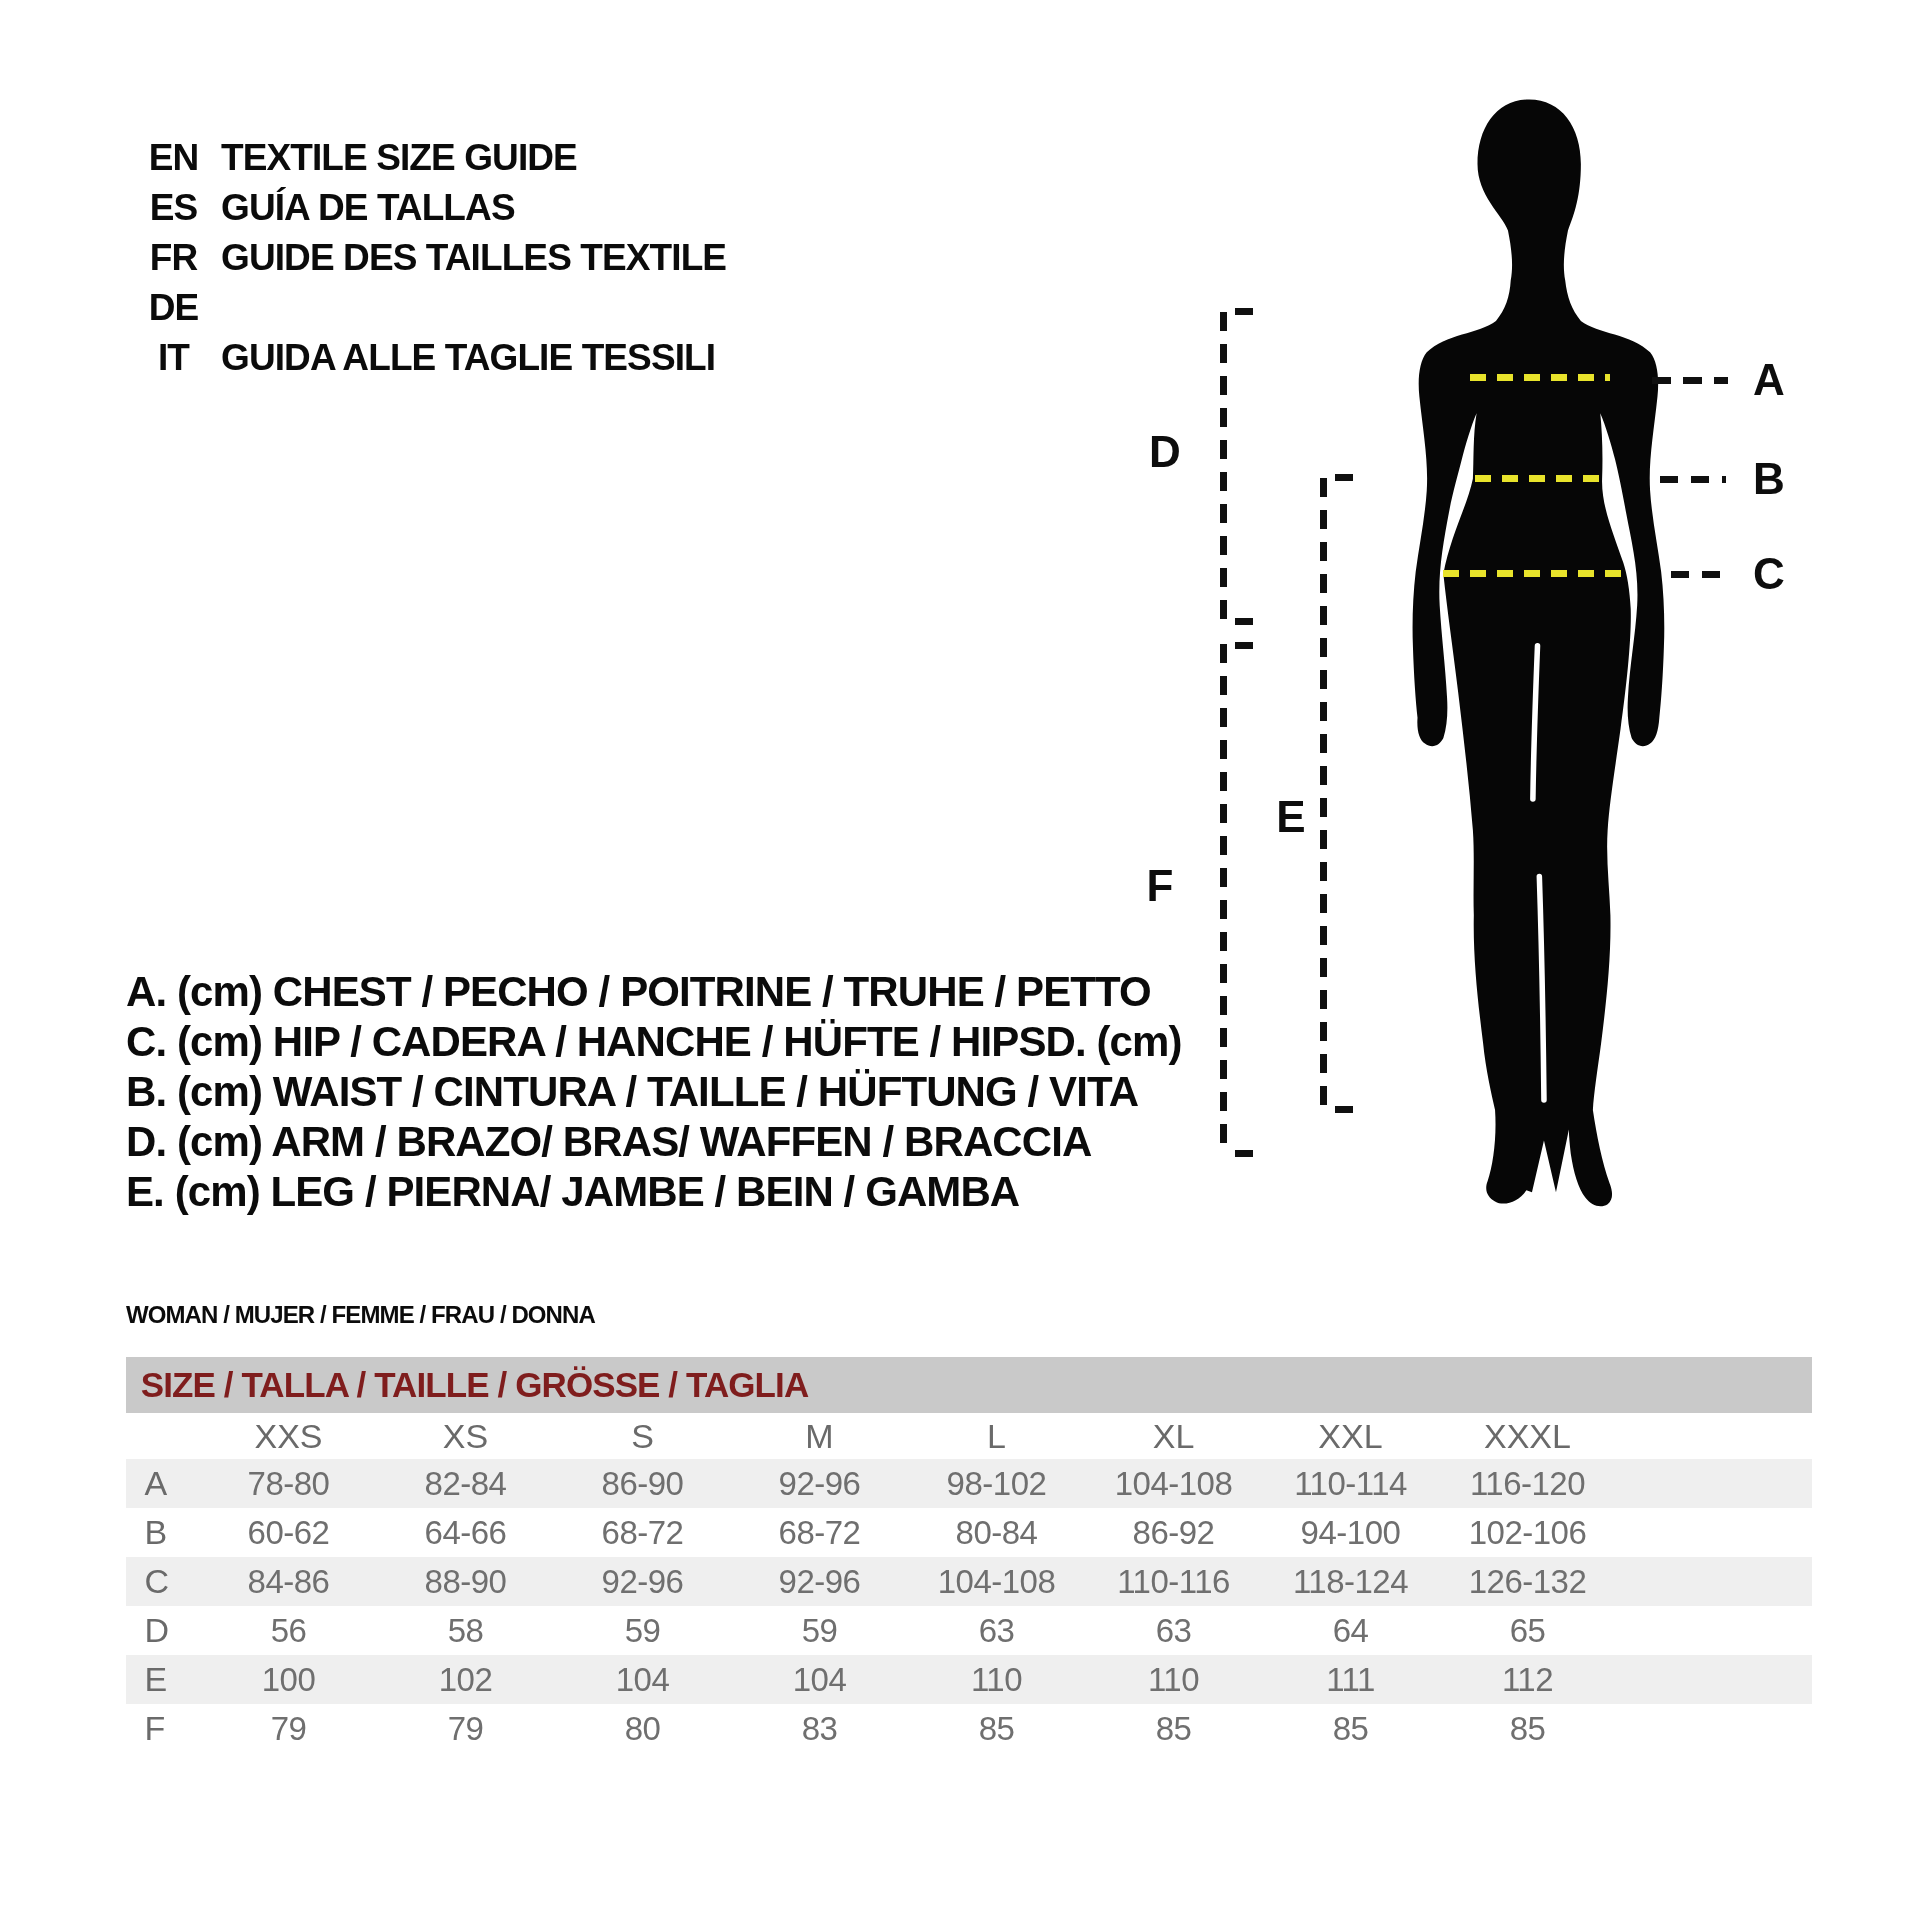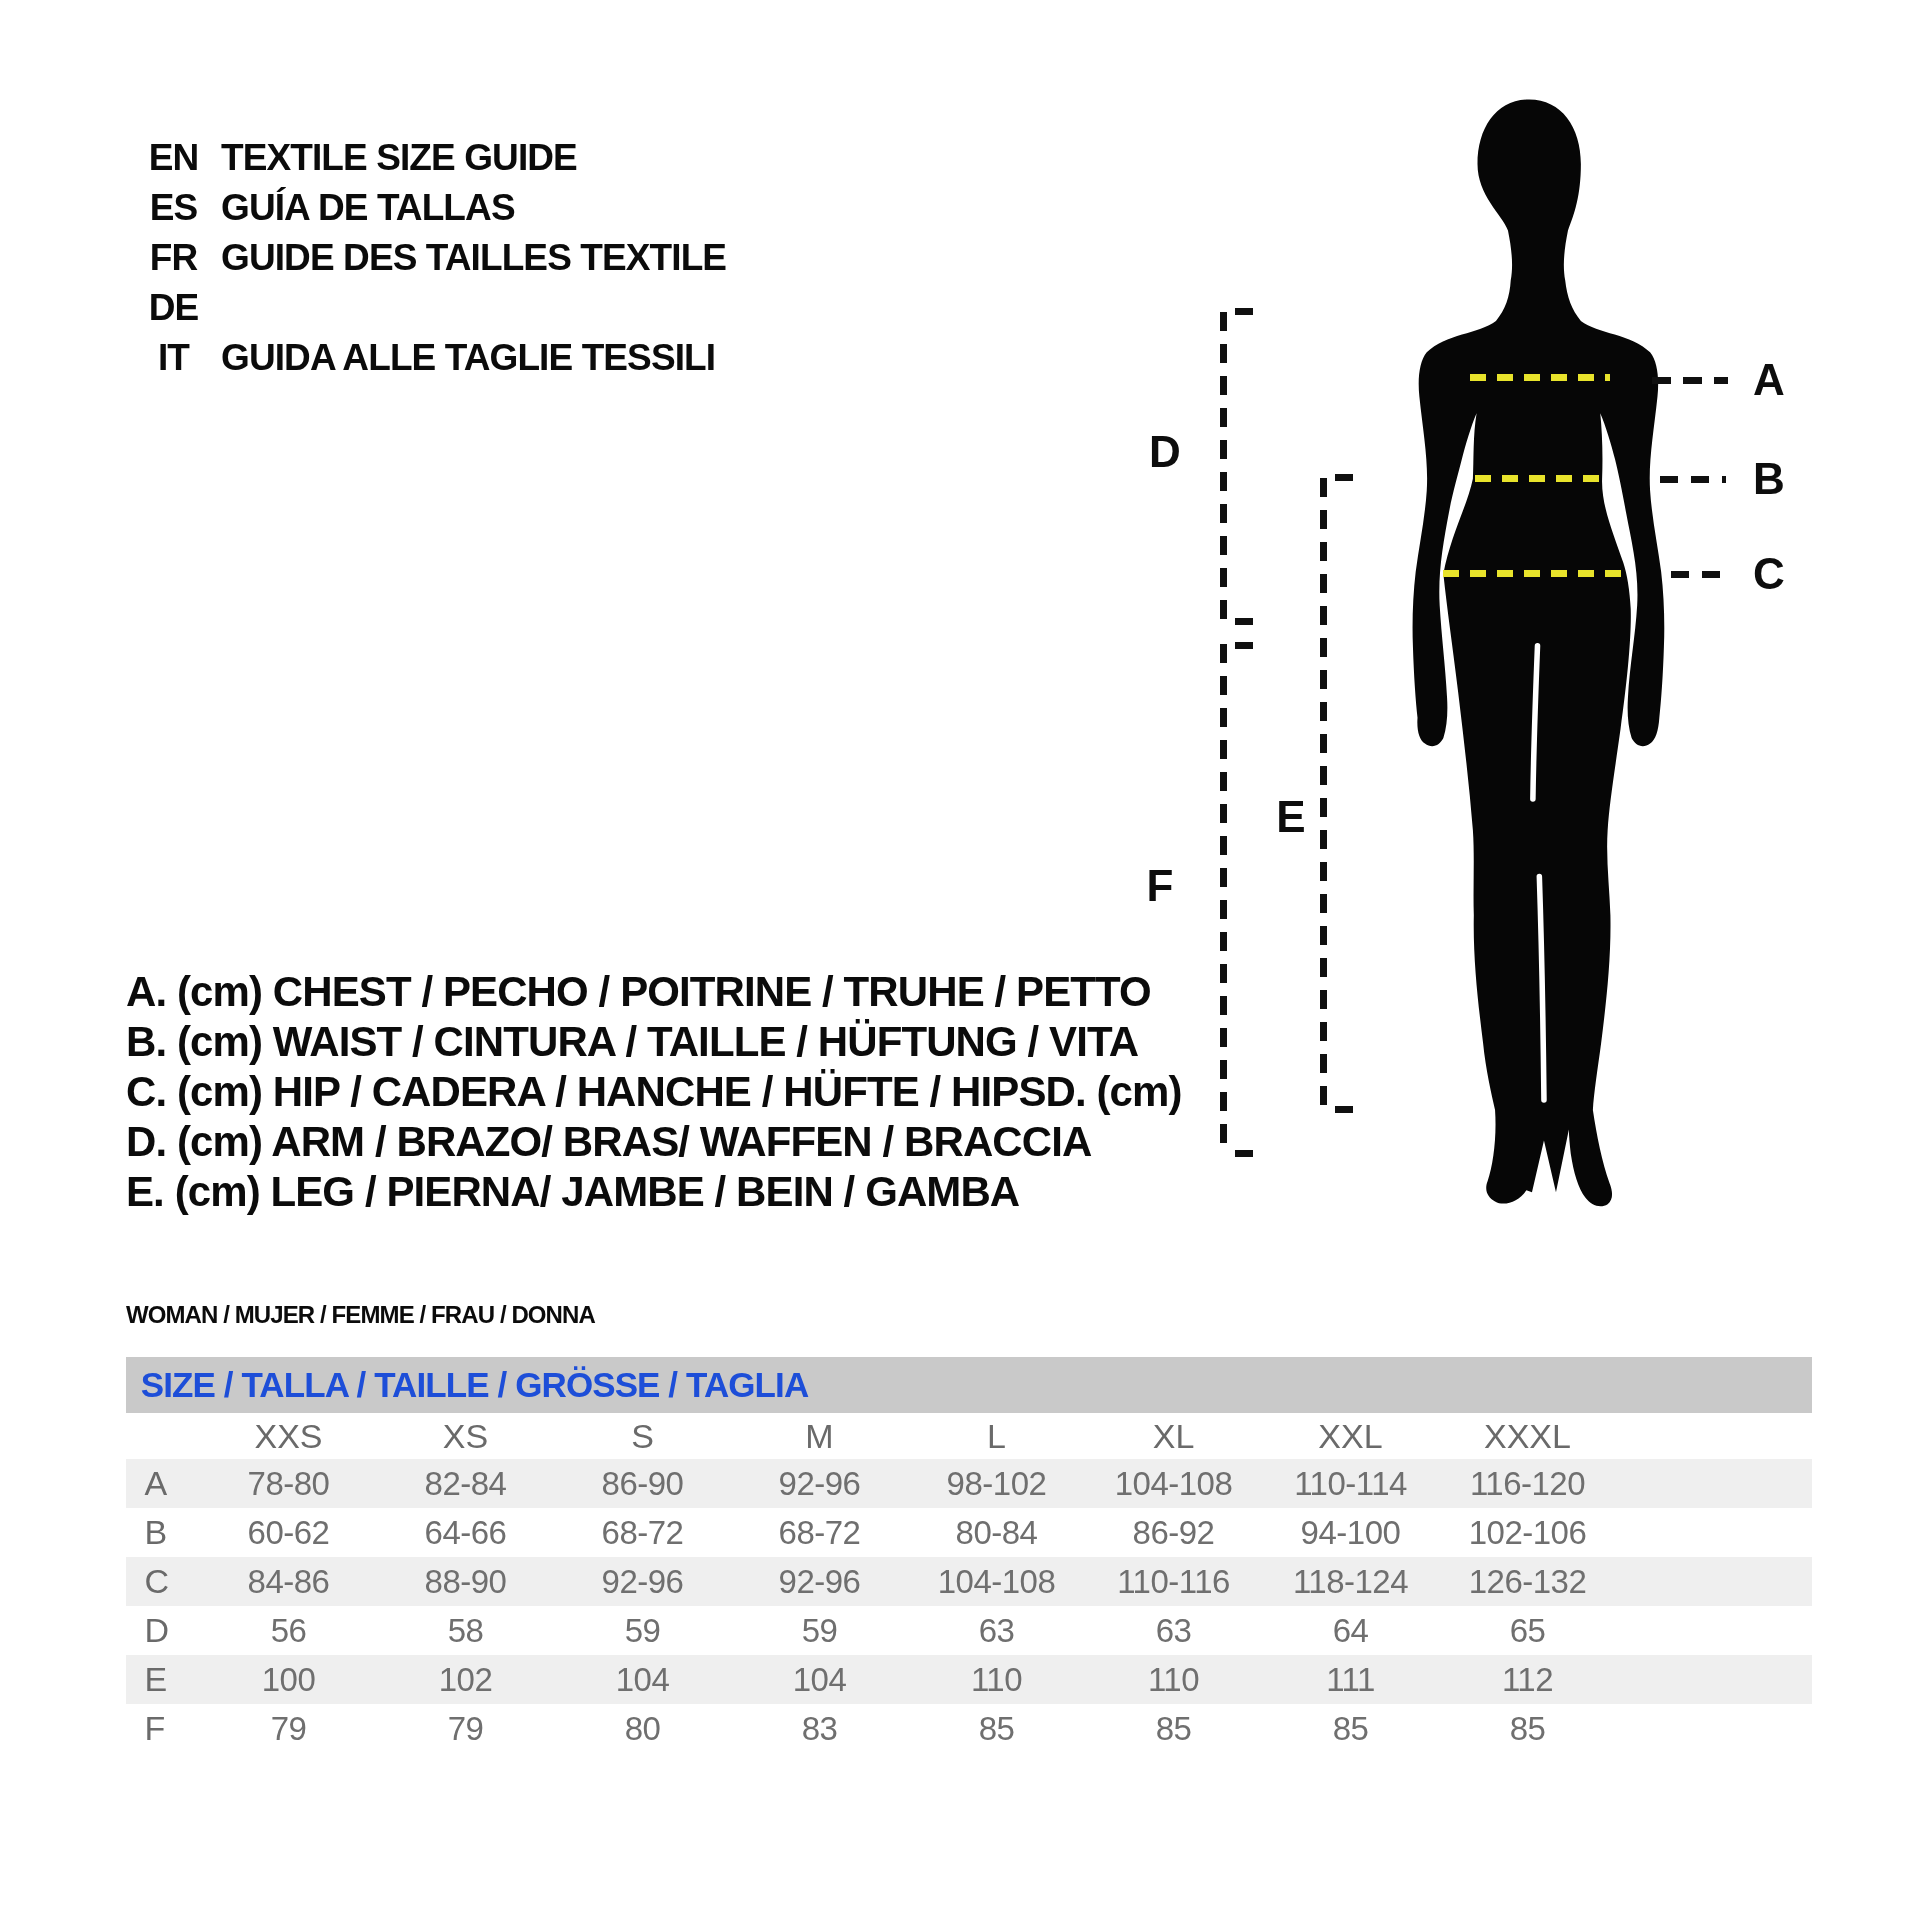--- a/index.html
+++ b/index.html
@@ -35,21 +35,21 @@
   .legend{position:absolute;left:126px;top:967px;}
   .legend-line{height:50px;display:flex;align-items:center;font-size:42px;font-weight:700;letter-spacing:-0.9px;white-space:nowrap;}
 
   
   .gender{position:absolute;left:126px;top:1294px;height:42px;display:flex;align-items:center;
     font-size:24px;font-weight:700;letter-spacing:-0.9px;}
 
   
   .size-table{position:absolute;left:126px;top:1357px;width:1686px;}
   .band{height:56px;background:var(--band);display:flex;align-items:center;padding-left:14.8px;box-sizing:border-box;
-    font-size:35px;font-weight:700;letter-spacing:-0.9px;color:#1d4ed8;}
+    font-size:35px;font-weight:700;letter-spacing:-0.9px;color:#7f1d1d;}
   .trow{display:grid;grid-template-columns:74px repeat(8,177px) 1fr;align-items:center;}
   .trow.head{height:46px;}
   .trow.data{height:49px;}
   .trow.stripe{background:var(--stripe);}
   .rlabel{font-size:34px;color:#6a6a6a;padding-left:18.5px;font-weight:400;}
   .cell{font-size:33px;color:#6f6f6f;text-align:center;font-weight:400;letter-spacing:-0.5px;}
   .hcell{font-size:34px;color:#6a6a6a;text-align:center;font-weight:400;}
 </style>
 </head>
 <body>
@@ -171,22 +171,22 @@
     <div class="fig-label" style="left:1132px;top:886px;">F</div>
 
     <div class="dash-v" style="left:1320px;top:478px;height:632px;"></div>
     <div class="tick" style="left:1335px;top:474px;"></div>
     <div class="tick" style="left:1335px;top:1106px;"></div>
     <div class="fig-label" style="left:1263px;top:817px;">E</div>
   </div>
 
   <section class="legend">
     <div class="legend-line">A. (cm) CHEST / PECHO / POITRINE / TRUHE / PETTO</div>
+    <div class="legend-line">C. (cm) HIP / CADERA / HANCHE / HÜFTE / HIPSD. (cm)</div>
     <div class="legend-line">B. (cm) WAIST / CINTURA / TAILLE / HÜFTUNG / VITA</div>
-    <div class="legend-line">C. (cm) HIP / CADERA / HANCHE / HÜFTE / HIPSD. (cm)</div>
     <div class="legend-line">D. (cm) ARM / BRAZO/ BRAS/ WAFFEN / BRACCIA</div>
     <div class="legend-line">E. (cm) LEG / PIERNA/ JAMBE / BEIN / GAMBA</div>
   </section>
 
   <div class="gender">WOMAN / MUJER / FEMME / FRAU / DONNA</div>
 
   <section class="size-table">
     <div class="band">SIZE / TALLA / TAILLE / GRÖSSE / TAGLIA</div>
 
     <div class="trow head">

